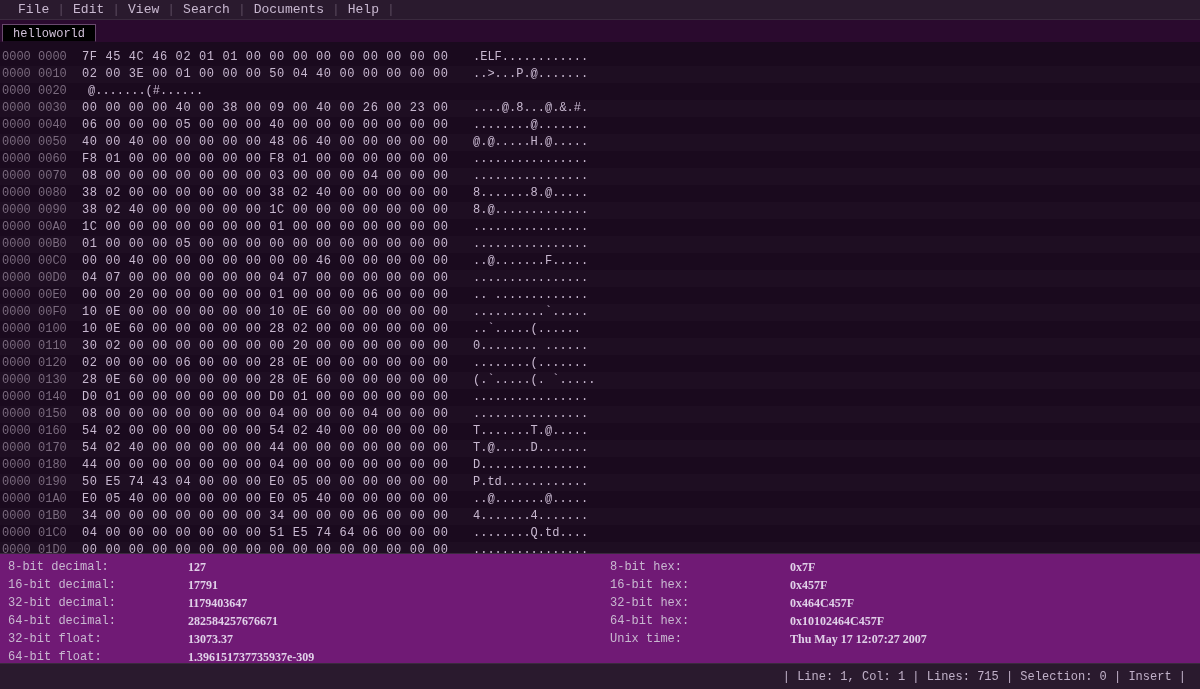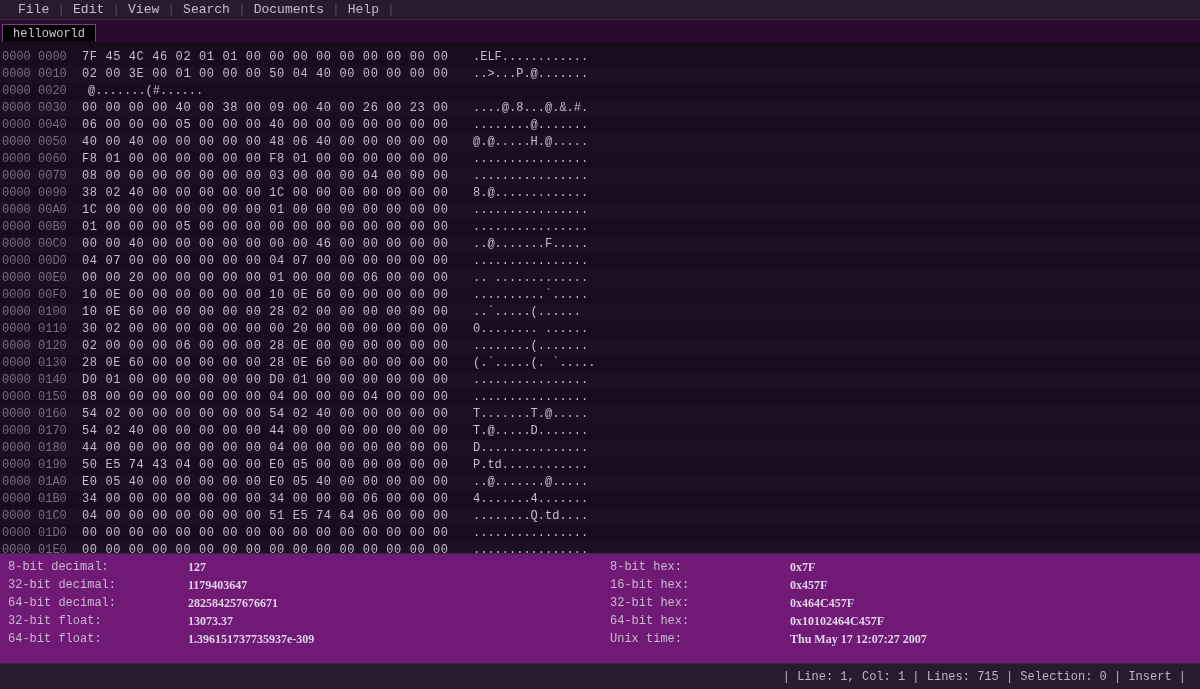--- a/index.html
+++ b/index.html
@@ -217,20 +217,25 @@
         <span class="addr">0000 0060</span>
         <span class="hex-bytes">F8 01 00 00 00 00 00 00  F8 01 00 00 00 00 00 00</span>
         <span class="ascii-col">................</span>
       </div>
       <div class="hex-row">
         <span class="addr">0000 0070</span>
         <span class="hex-bytes">08 00 00 00 00 00 00 00  03 00 00 00 04 00 00 00</span>
         <span class="ascii-col">................</span>
       </div>
       <div class="hex-row">
+        <span class="addr">0000 0080</span>
+        <span class="hex-bytes">38 02 00 00 00 00 00 00  38 02 40 00 00 00 00 00</span>
+        <span class="ascii-col">8.......8.@.....</span>
+      </div>
+      <div class="hex-row">
         <span class="addr">0000 0090</span>
         <span class="hex-bytes">38 02 40 00 00 00 00 00  1C 00 00 00 00 00 00 00</span>
         <span class="ascii-col">8.@.............</span>
       </div>
       <div class="hex-row">
         <span class="addr">0000 00A0</span>
         <span class="hex-bytes">1C 00 00 00 00 00 00 00  01 00 00 00 00 00 00 00</span>
         <span class="ascii-col">................</span>
       </div>
       <div class="hex-row">
@@ -334,20 +339,24 @@
         <span class="ascii-col">................</span>
       </div>
     </div>
 </div>
 
 <div id="info-panel">
   <div>
     <div class="info-row">
       <span class="info-label">8-bit decimal:</span>
       <span class="info-value">127</span>
+    </div>
+    <div class="info-row">
+      <span class="info-label">16-bit decimal:</span>
+      <span class="info-value">17791</span>
     </div>
     <div class="info-row">
       <span class="info-label">32-bit decimal:</span>
       <span class="info-value">1179403647</span>
     </div>
     <div class="info-row">
       <span class="info-label">64-bit decimal:</span>
       <span class="info-value">282584257676671</span>
     </div>
     <div class="info-row">

